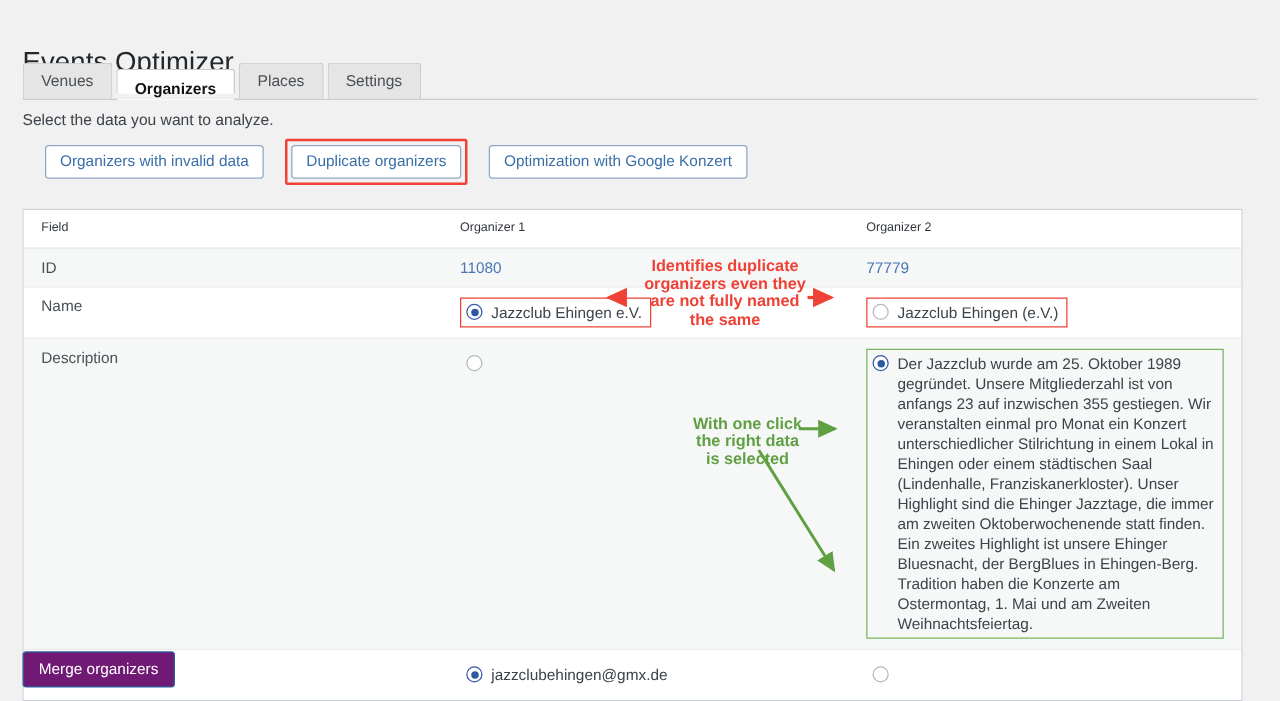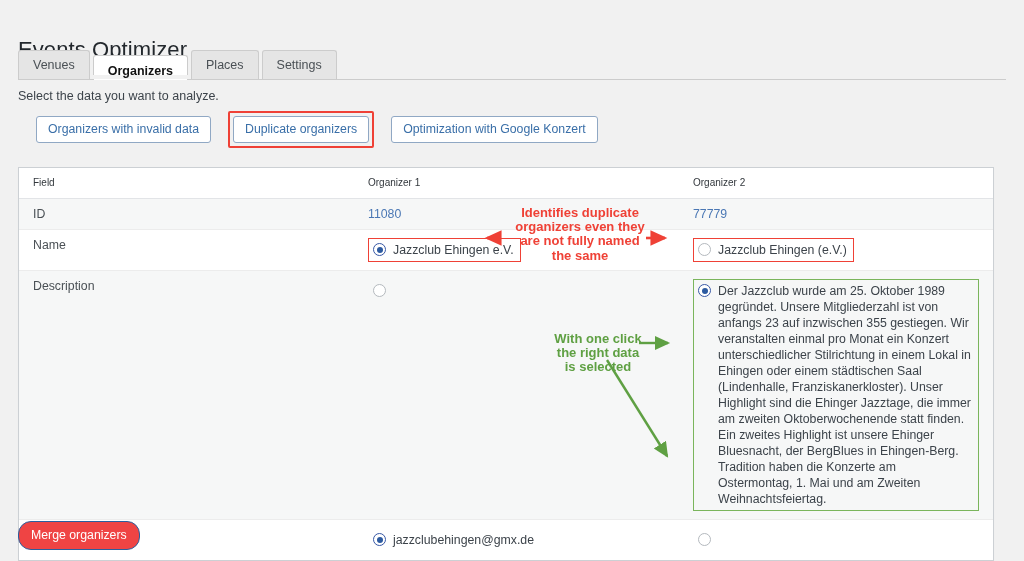--- a/index.html
+++ b/index.html
@@ -157,26 +157,26 @@
 
   
   .opt.frame-red{ border-color:#ef4136; background:#fff; }
   .opt.frame-green{ border-color:#7ab55c; }
 
   .desc-text{ display:block; }
 
   
   .merge-btn{
     position:absolute; left:18px; top:521px;
-    background:#ef4444;
+    background:#701a75;
     border:1px solid #2a5f9e;
     color:#fff;
     font-size:12.3px;
     padding:6px 12px 7px;
-    border-radius:13px;
+    border-radius:3px;
     cursor:pointer;
     line-height:14px;
   }
   .anno-text{
     position:absolute;
     font-weight:bold;
     font-size:13px;
     line-height:14.2px;
     text-align:center;
     white-space:pre-line;

